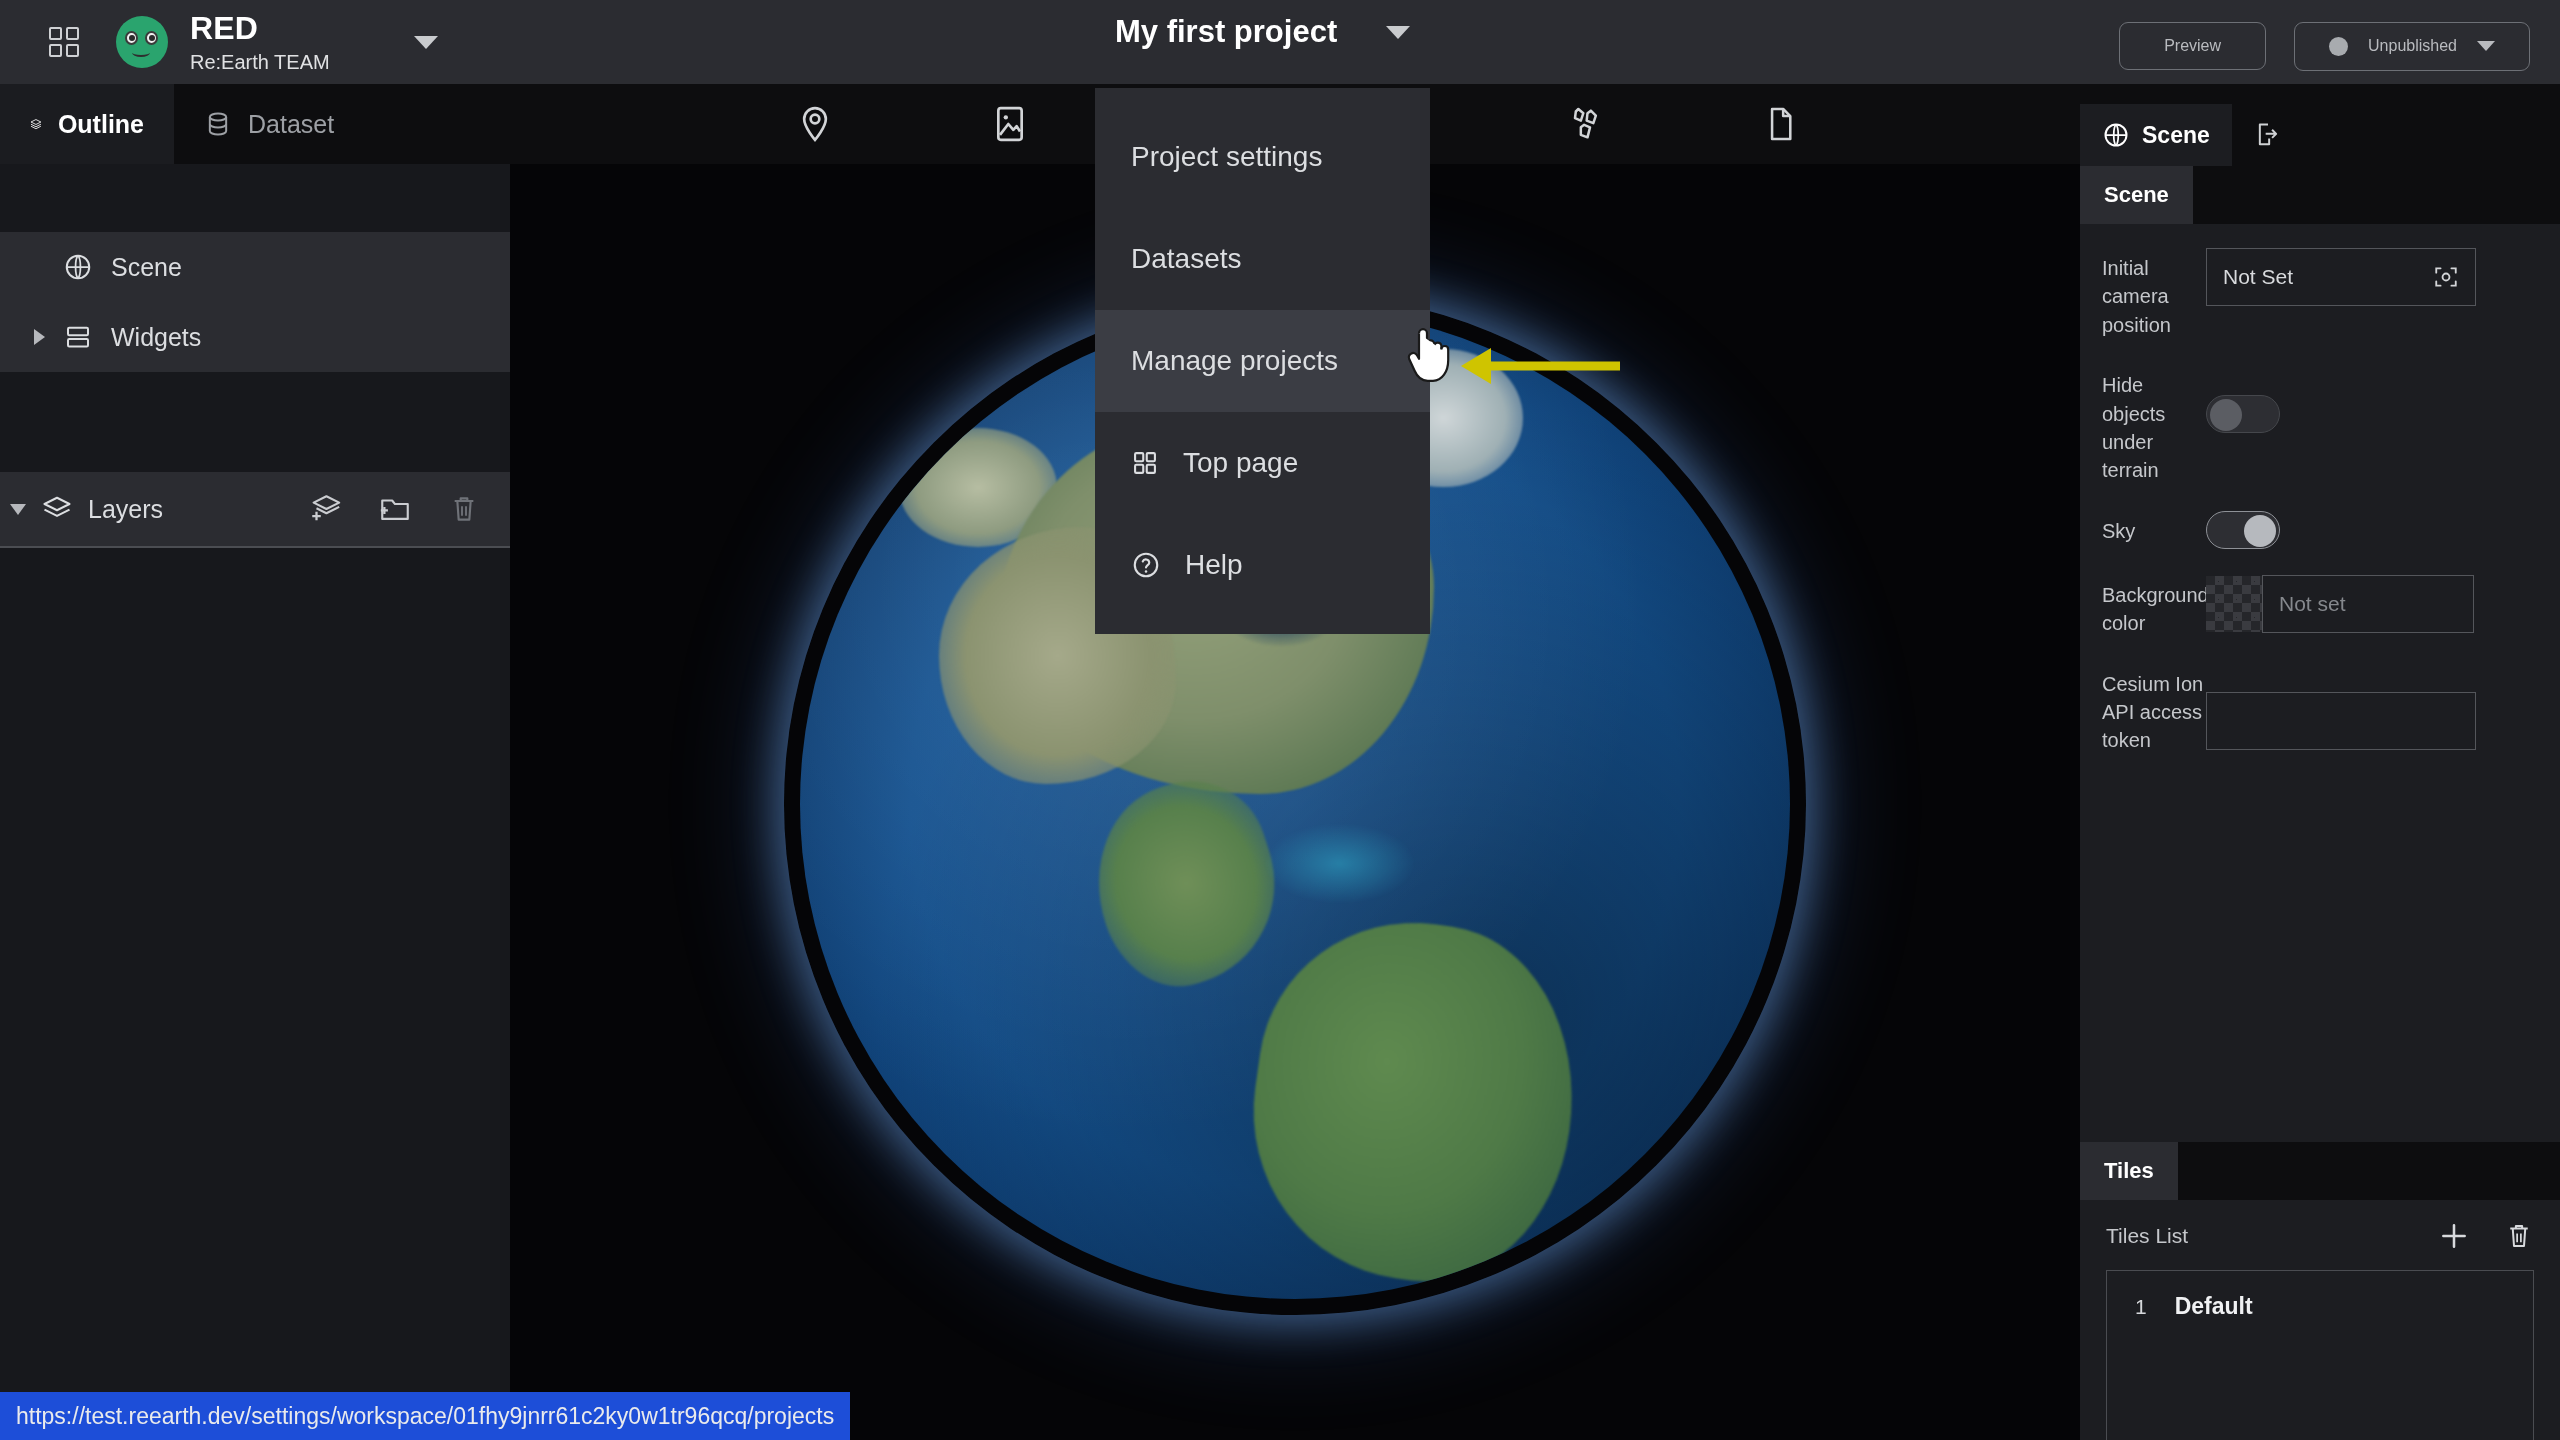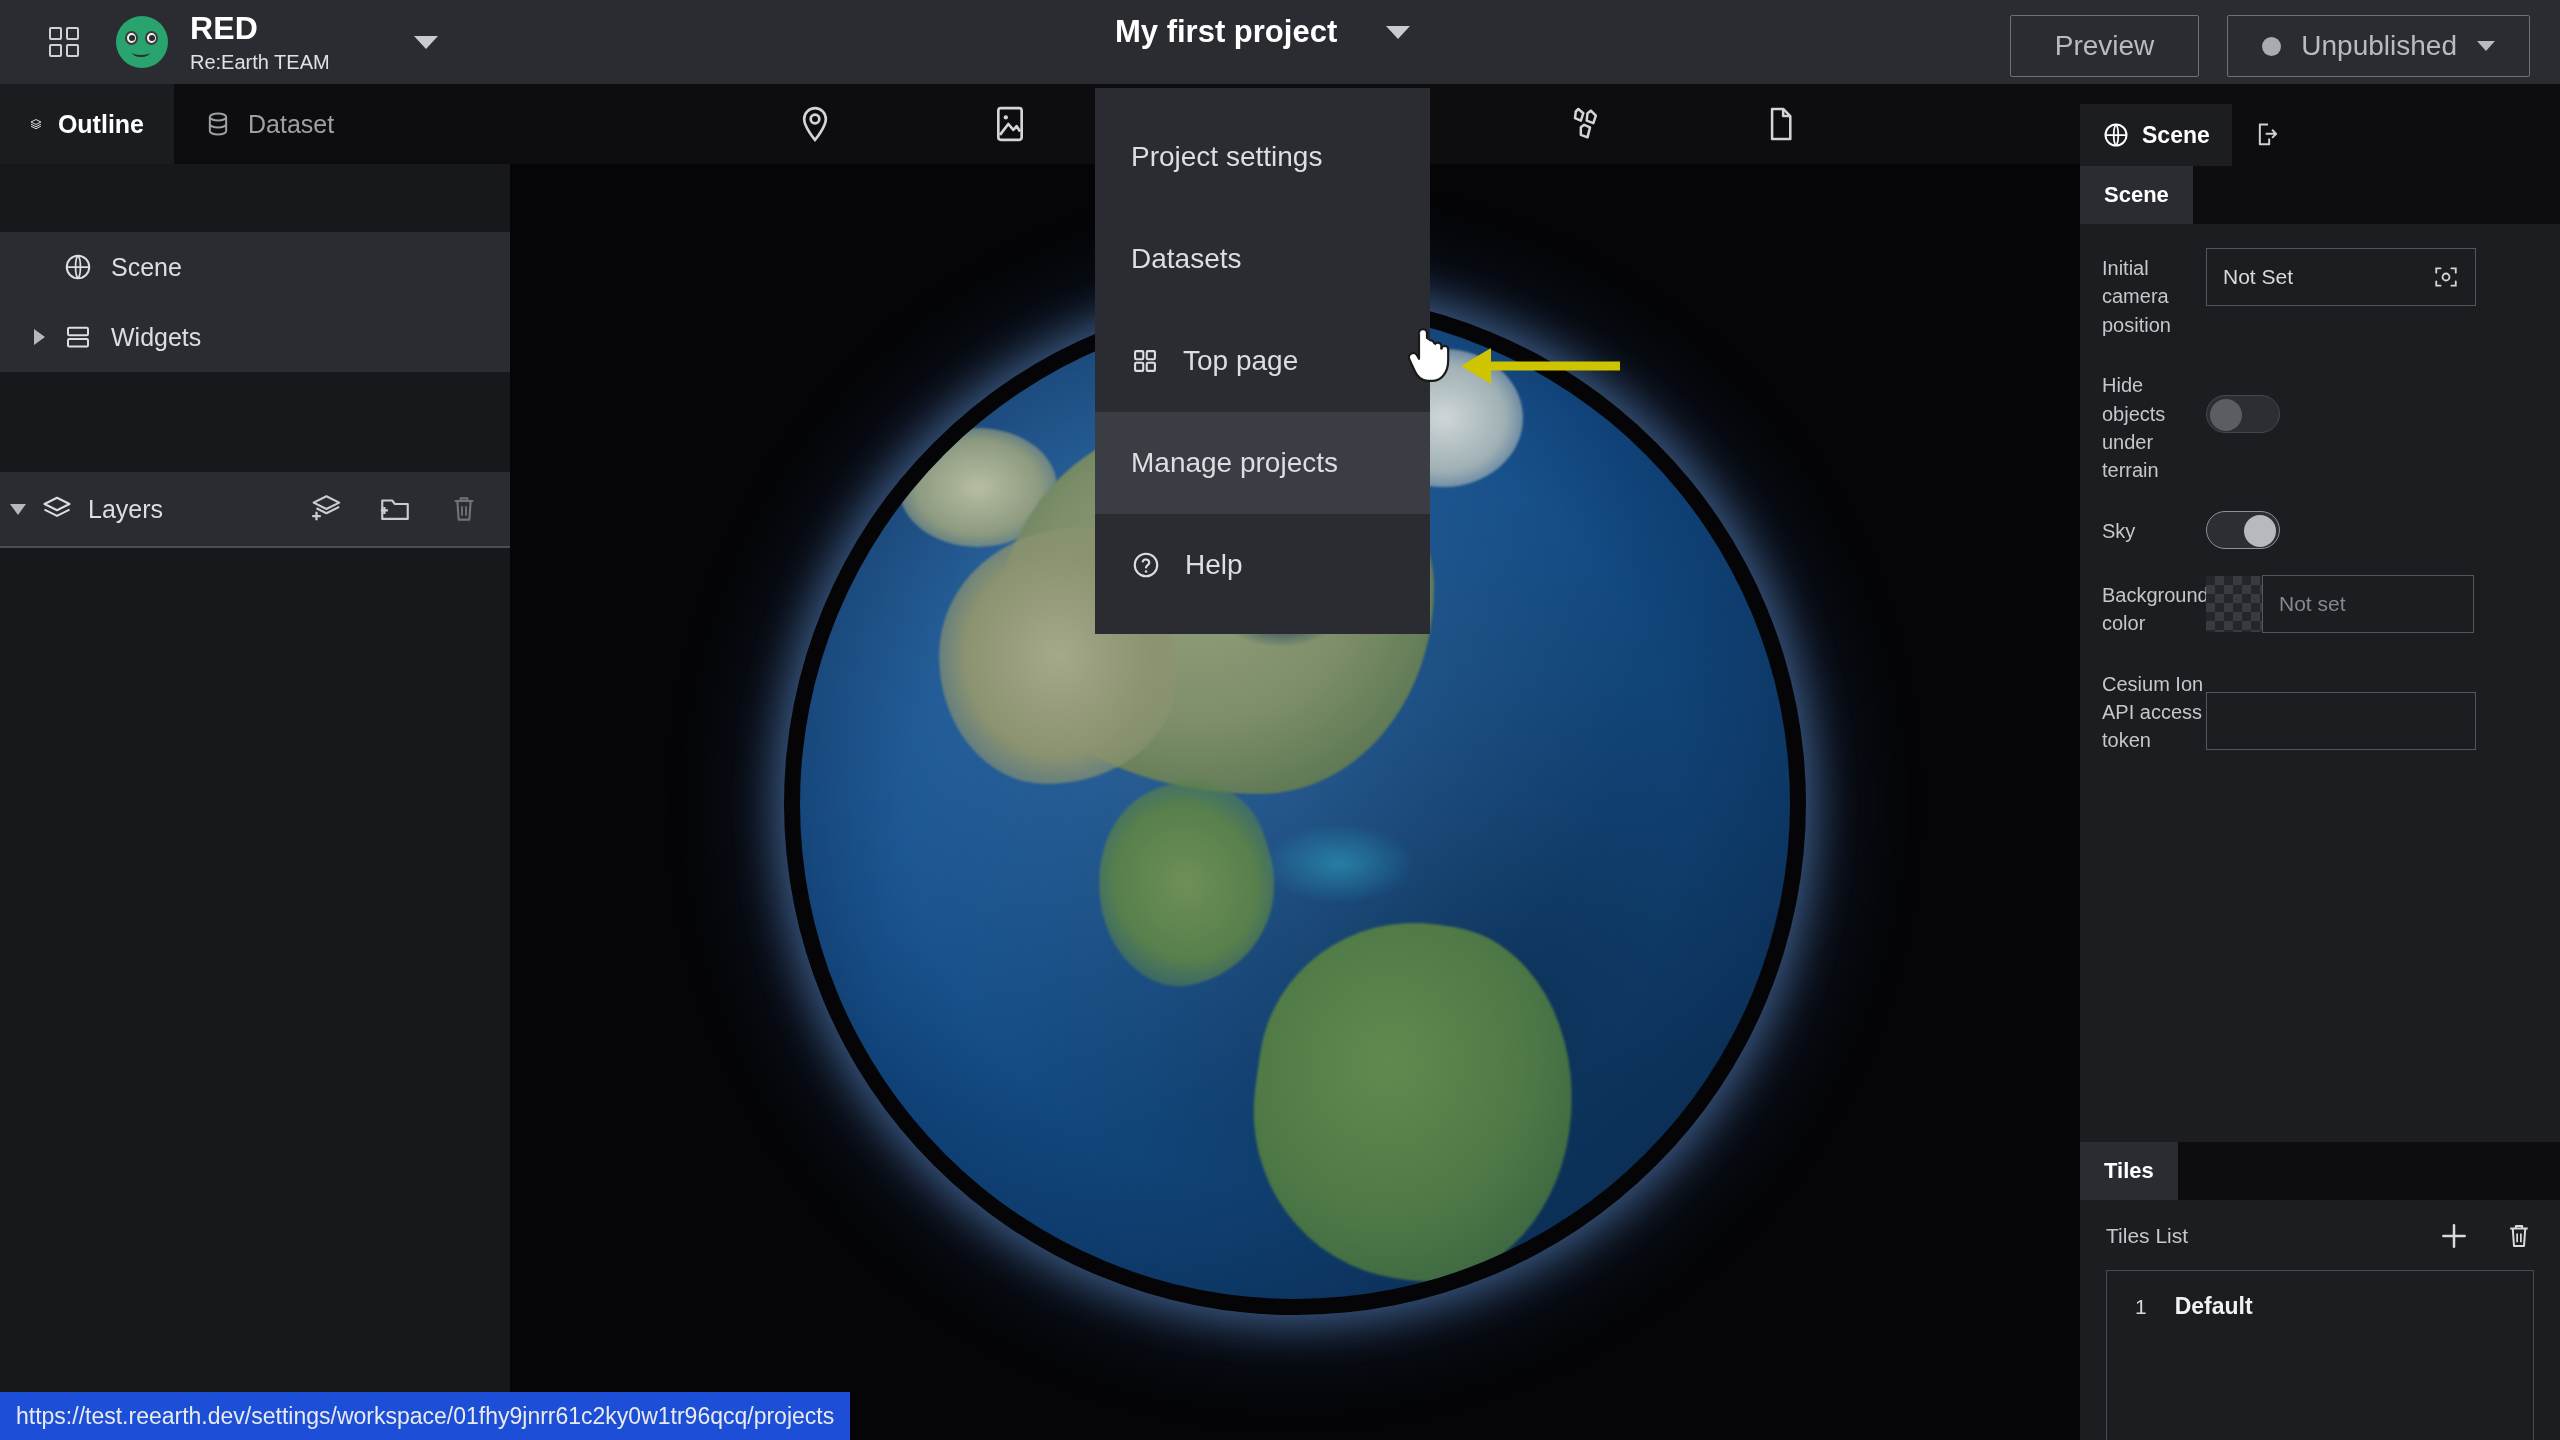--- a/index.html
+++ b/index.html
@@ -42,22 +42,22 @@
   .chev-wrap { margin-left: 84px; display: flex; align-items: center; }
 
   .project-title-wrap {
     position: absolute; left: 1115px; top: 0; height: 64px;
     display: flex; align-items: center; gap: 49px;
   }
   .project-title { font-size: 31px; font-weight: bold; color: #ffffff; }
 
   .topbar-right { position: absolute; right: 30px; top: 0; height: 84px; display: flex; align-items: center; gap: 28px; }
   .btn-outline {
-    border: 1px solid #6d7076; border-radius: 2px; color: #b9bbbf;
-    font-size: 28px; padding: 14px 44px; background: transparent; white-space: nowrap; margin-top: 8px;
+    border: 1px solid #6d7076; border-radius: 9px; color: #b9bbbf;
+    font-size: 16px; padding: 14px 44px; background: transparent; white-space: nowrap; margin-top: 8px;
   }
   .btn-pub { display: flex; align-items: center; gap: 20px; padding: 14px 34px; }
   .dot { width: 19px; height: 19px; border-radius: 50%; background: #a8abaf; flex: none; }
   .chev-sm { width:0;height:0;border-left:9px solid transparent;border-right:9px solid transparent;border-top:10px solid #b9bbbf; }
 
   
   .tabbar { position: absolute; left: 0; top: 84px; width: 2560px; height: 80px; background: #0d0d0f; }
   .tab {
     position: absolute; top: 0; height: 80px; display: flex; align-items: center; gap: 16px;
     padding: 0 30px; color: #9da0a5; font-size: 25px;
@@ -426,34 +426,34 @@
     </div>
   </div>
 
   <div class="menu">
     <div class="menu-item">
       <span>Project settings</span>
     </div>
     <div class="menu-item">
       <span>Datasets</span>
     </div>
+    <div class="menu-item hl">
+      <span>Manage projects</span>
+    </div>
     <div class="menu-item">
       <span style="display:flex">
         <svg width="28" height="28" viewBox="0 0 24 24">
           <rect x="3.5" y="3.5" width="7" height="7" rx="1" fill="none" stroke="#dcdee1" stroke-width="1.8"></rect>
           <rect x="13.5" y="3.5" width="7" height="7" rx="1" fill="none" stroke="#dcdee1" stroke-width="1.8"></rect>
           <rect x="3.5" y="13.5" width="7" height="7" rx="1" fill="none" stroke="#dcdee1" stroke-width="1.8"></rect>
           <rect x="13.5" y="13.5" width="7" height="7" rx="1" fill="none" stroke="#dcdee1" stroke-width="1.8"></rect>
         </svg>
       </span>
       <span>Top page</span>
     </div>
-    <div class="menu-item hl">
-      <span>Manage projects</span>
-    </div>
     <div class="menu-item">
       <span style="display:flex">
         <svg width="30" height="30" viewBox="0 0 24 24">
           <circle cx="12" cy="12" r="9" fill="none" stroke="#dcdee1" stroke-width="1.7"></circle>
           <path d="M9.4 9.2a2.7 2.7 0 0 1 5.2.9c0 1.8-2.6 2.1-2.6 3.9" fill="none" stroke="#dcdee1" stroke-width="1.7" stroke-linecap="round"></path>
           <circle cx="12" cy="17.2" r="1" fill="#dcdee1"></circle>
         </svg>
       </span>
       <span>Help</span>
     </div>

